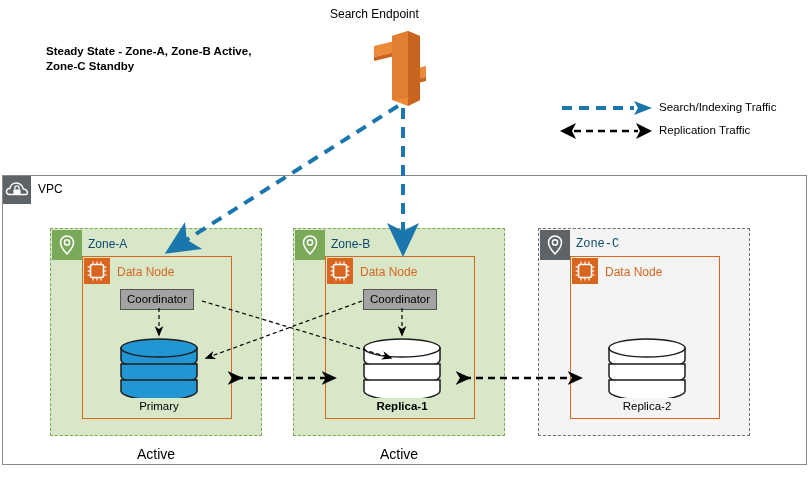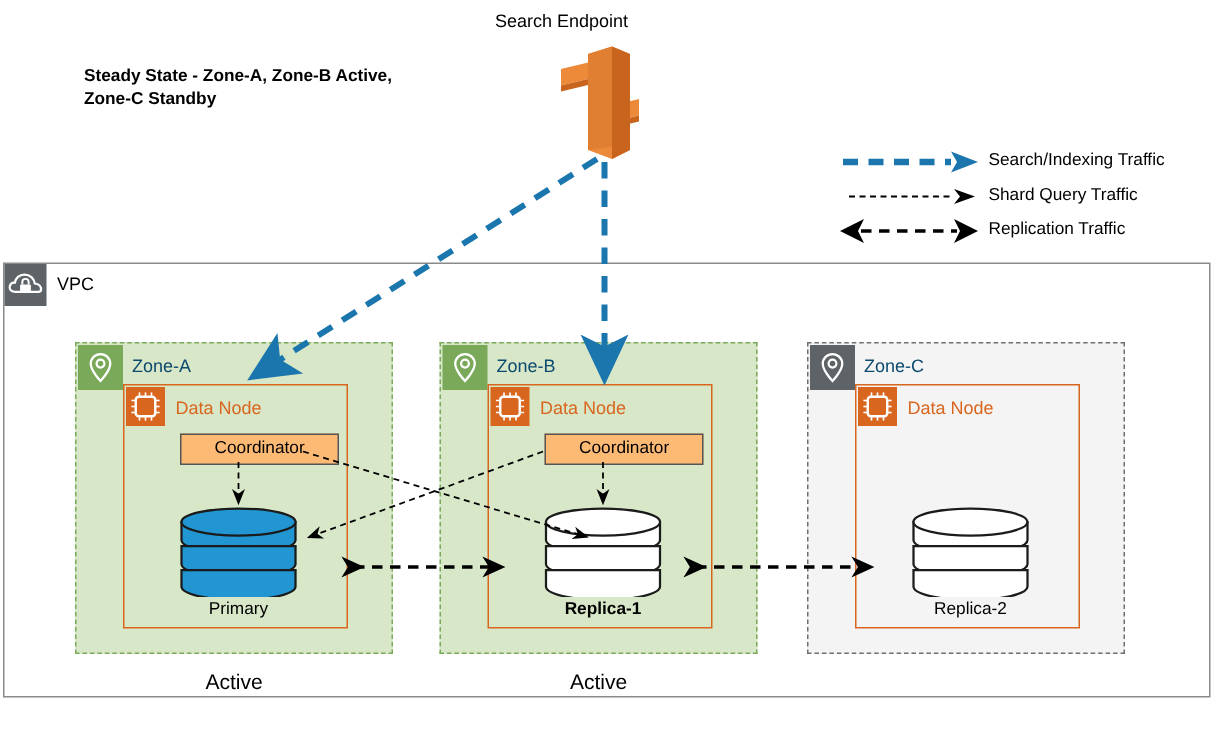--- a/index.html
+++ b/index.html
@@ -4,21 +4,21 @@
 <style>
   html,body{margin:0;padding:0;background:#ffffff;}
   body{width:811px;height:501px;overflow:hidden;
        font-family:"Liberation Sans","DejaVu Sans",sans-serif;
        color:#000;position:relative;}
   #stage{position:relative;width:811px;height:501px;}
   .abs{position:absolute;}
 
   
   #title{left:46px;top:44px;width:300px;font-size:11.5px;font-weight:bold;
-         line-height:15px;color:#000;margin-left:10px;}
+         line-height:15px;color:#000;}
 
   
   #se-label{left:330px;top:7px;width:185px;text-align:left;font-size:12px;}
   #se-icon{left:370px;top:28px;width:62px;height:80px;}
 
   
   #legend{left:560px;top:97px;width:250px;}
   .lg-row{position:relative;height:23px;}
   .lg-art{position:absolute;left:0;top:0;width:96px;height:23px;}
   .lg-txt{position:absolute;left:99px;top:4px;font-size:11.5px;white-space:nowrap;}
@@ -37,36 +37,36 @@
   #zoneB{left:293px;top:228px;width:212px;height:208px;}
   #zoneC{left:538px;top:228px;width:212px;height:208px;}
 
   .zone-ico{width:30px;height:30px;box-sizing:border-box;}
   .zone-ico.green{background:#7aa95a;}
   .zone-ico.grey{background:#5d6366;}
   .zone-name{font-size:12px;color:#0c4a6e;white-space:nowrap;}
 
   #zA-ico{left:52px;top:230px;} #zA-name{left:88px;top:237px;}
   #zB-ico{left:295px;top:230px;} #zB-name{left:331px;top:237px;}
-  #zC-ico{left:540px;top:230px;} #zC-name{left:576px;top:237px;}
+  #zC-ico{left:540px;top:230px;} #zC-name{left:576px;top:237px;font-family:Liberation Mono, monospace;}
 
   
   .dnode{box-sizing:border-box;border:1.6px solid #d9661f;background:transparent;}
   #dnA{left:82px;top:256px;width:150px;height:163px;}
   #dnB{left:325px;top:256px;width:150px;height:163px;}
   #dnC{left:570px;top:256px;width:150px;height:163px;}
   .dn-ico{width:26px;height:26px;background:#d9661f;}
   .dn-label{font-size:12px;color:#d9661f;white-space:nowrap;}
   #dnA-ico{left:84px;top:258px;} #dnA-lbl{left:117px;top:265px;}
   #dnB-ico{left:327px;top:258px;} #dnB-lbl{left:360px;top:265px;}
   #dnC-ico{left:572px;top:258px;} #dnC-lbl{left:605px;top:265px;}
 
   
-  .coord{box-sizing:border-box;border:1px solid #555;background:#fdba74;
-         font-size:11.5px;color:#000;text-align:center;padding:2px 22px 3px;
+  .coord{box-sizing:border-box;border:1px solid #555;background:#a3a3a3;
+         font-size:11.5px;color:#000;text-align:center;padding:2px 6px 3px;
          line-height:14px;white-space:nowrap;}
   #coordA{left:120px;top:289px;}
   #coordB{left:363px;top:289px;}
 
   
   .dblabel{font-size:11.5px;text-align:center;width:120px;}
   #lblPrimary{left:99px;top:400px;}
   #lblRep1{left:342px;top:400px;font-weight:bold;}
   #lblRep2{left:587px;top:400px;}
 
@@ -117,29 +117,20 @@
     <div class="lg-row">
       <div class="lg-art">
         <svg width="96" height="23" viewBox="0 0 96 23">
           <line x1="2" y1="11" x2="74" y2="11" stroke="#1b76ae" stroke-width="4.2" stroke-dasharray="10,7" stroke-linecap="butt"></line>
           <polygon points="74,4 92,11 74,18 78,11" fill="#1b76ae"></polygon>
         </svg>
       </div>
       <div class="lg-txt">Search/Indexing Traffic</div>
     </div>
 
-    <div class="lg-row">
-      <div class="lg-art">
-        <svg width="96" height="23" viewBox="0 0 96 23">
-          <line x1="6" y1="11" x2="76" y2="11" stroke="#000" stroke-width="1.3" stroke-dasharray="4,3"></line>
-          <polygon points="76,6 90,11 76,16 80,11" fill="#000"></polygon>
-        </svg>
-      </div>
-      <div class="lg-txt">Shard Query Traffic</div>
-    </div>
 
     <div class="lg-row">
       <div class="lg-art">
         <svg width="96" height="23" viewBox="0 0 96 23">
           <line x1="14" y1="11" x2="78" y2="11" stroke="#000" stroke-width="2.4" stroke-dasharray="7,5"></line>
           <polygon points="16,3 0,11 16,19 12,11" fill="#000"></polygon>
           <polygon points="76,3 92,11 76,19 80,11" fill="#000"></polygon>
         </svg>
       </div>
       <div class="lg-txt">Replication Traffic</div>

